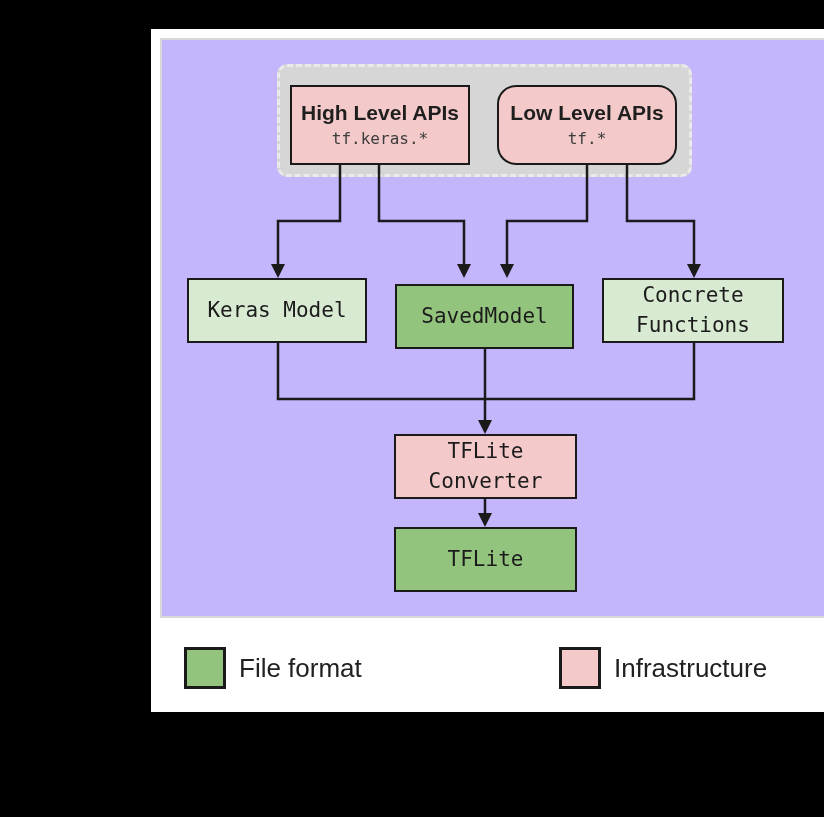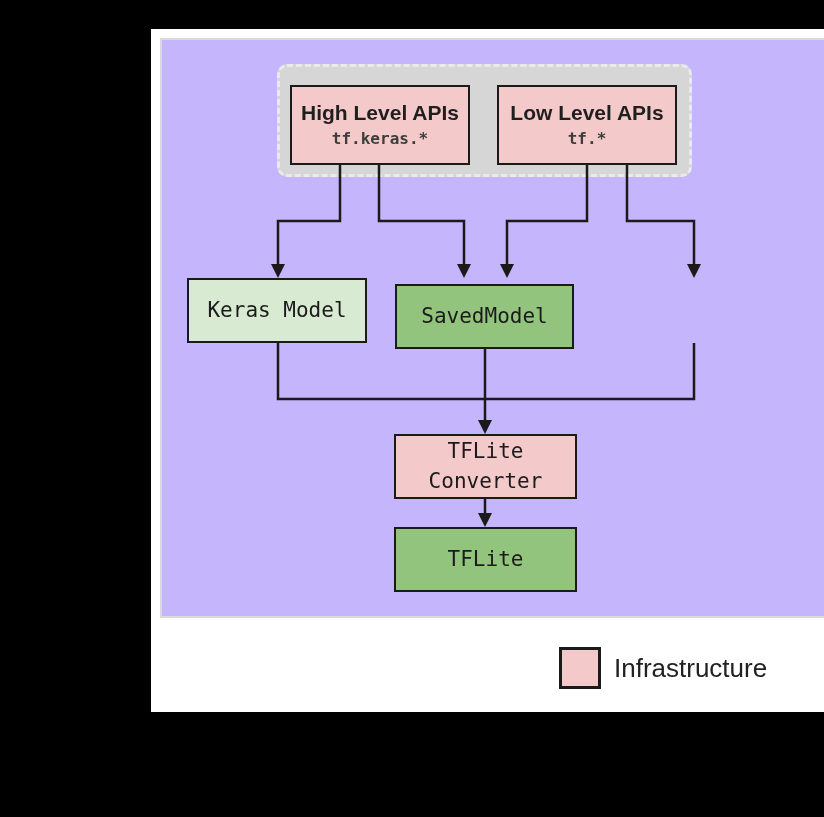--- a/index.html
+++ b/index.html
@@ -55,21 +55,20 @@
     font-size: 21px;
     font-weight: 600;
     color: #1f1f1f;
     line-height: 1.35;
   }
   .node-sub {
     font-family: "DejaVu Sans Mono", monospace;
     font-size: 16px;
     color: #3d3d3d;
     line-height: 1.5;
-    font-weight: bold;
   }
   .mono-label {
     font-family: "DejaVu Sans Mono", monospace;
     font-size: 21px;
     color: #1b1b1b;
     line-height: 1.4;
     white-space: pre-line;
   }
   #node-high       { left: 128px; top: 45px;  width: 180px; height: 80px; }
   #node-low        { left: 335px; top: 45px;  width: 180px; height: 80px; }
@@ -133,45 +132,53 @@
 
         <line x1="323" y1="459" x2="323" y2="474" stroke="#1a1a1a" stroke-width="2.5"></line>
         <polygon points="323,487 316,473 330,473" fill="#1a1a1a"></polygon>
       </svg>
 
       <div class="node" id="node-high" style="background-color: rgb(244, 201, 201);">
         <div class="node-title">High Level APIs</div>
         <div class="node-sub">tf.keras.*</div>
       </div>
 
-      <div class="node" id="node-low" style="background-color: rgb(244, 201, 201);">
+      <div class="node" id="node-low" style="background-color: rgb(244, 201, 201); border-radius: 19px;">
         <div class="node-title">Low Level APIs</div>
         <div class="node-sub">tf.*</div>
       </div>
 
       <div class="node" id="node-keras" style="background-color: rgb(217, 234, 211);">
         <div class="mono-label">Keras Model</div>
       </div>
 
       <div class="node" id="node-saved" style="background-color: rgb(147, 196, 125);">
         <div class="mono-label">SavedModel</div>
       </div>
 
+      <div class="node" id="node-concrete" style="background-color: rgb(217, 234, 211);">
+        <div class="mono-label">Concrete</div>
+        <div class="mono-label">Functions</div>
+      </div>
 
       <div class="node" id="node-converter" style="background-color: rgb(244, 201, 201);">
         <div class="mono-label">TFLite</div>
         <div class="mono-label">Converter</div>
       </div>
 
       <div class="node" id="node-flatbuffer" style="background-color: rgb(147, 196, 125);">
         <div class="mono-label">TFLite</div>
       </div>
 
     </div>
 
+    <div class="legend-item" id="legend-file">
+      <div class="legend-swatch" style="background-color: rgb(147, 196, 125);"></div>
+      <div class="legend-label">File format</div>
+    </div>
 
 
     <div class="legend-item" id="legend-infra">
       <div class="legend-swatch" style="background-color: rgb(244, 201, 201);"></div>
       <div class="legend-label">Infrastructure</div>
     </div>
 
   </div>
 </div>
 

